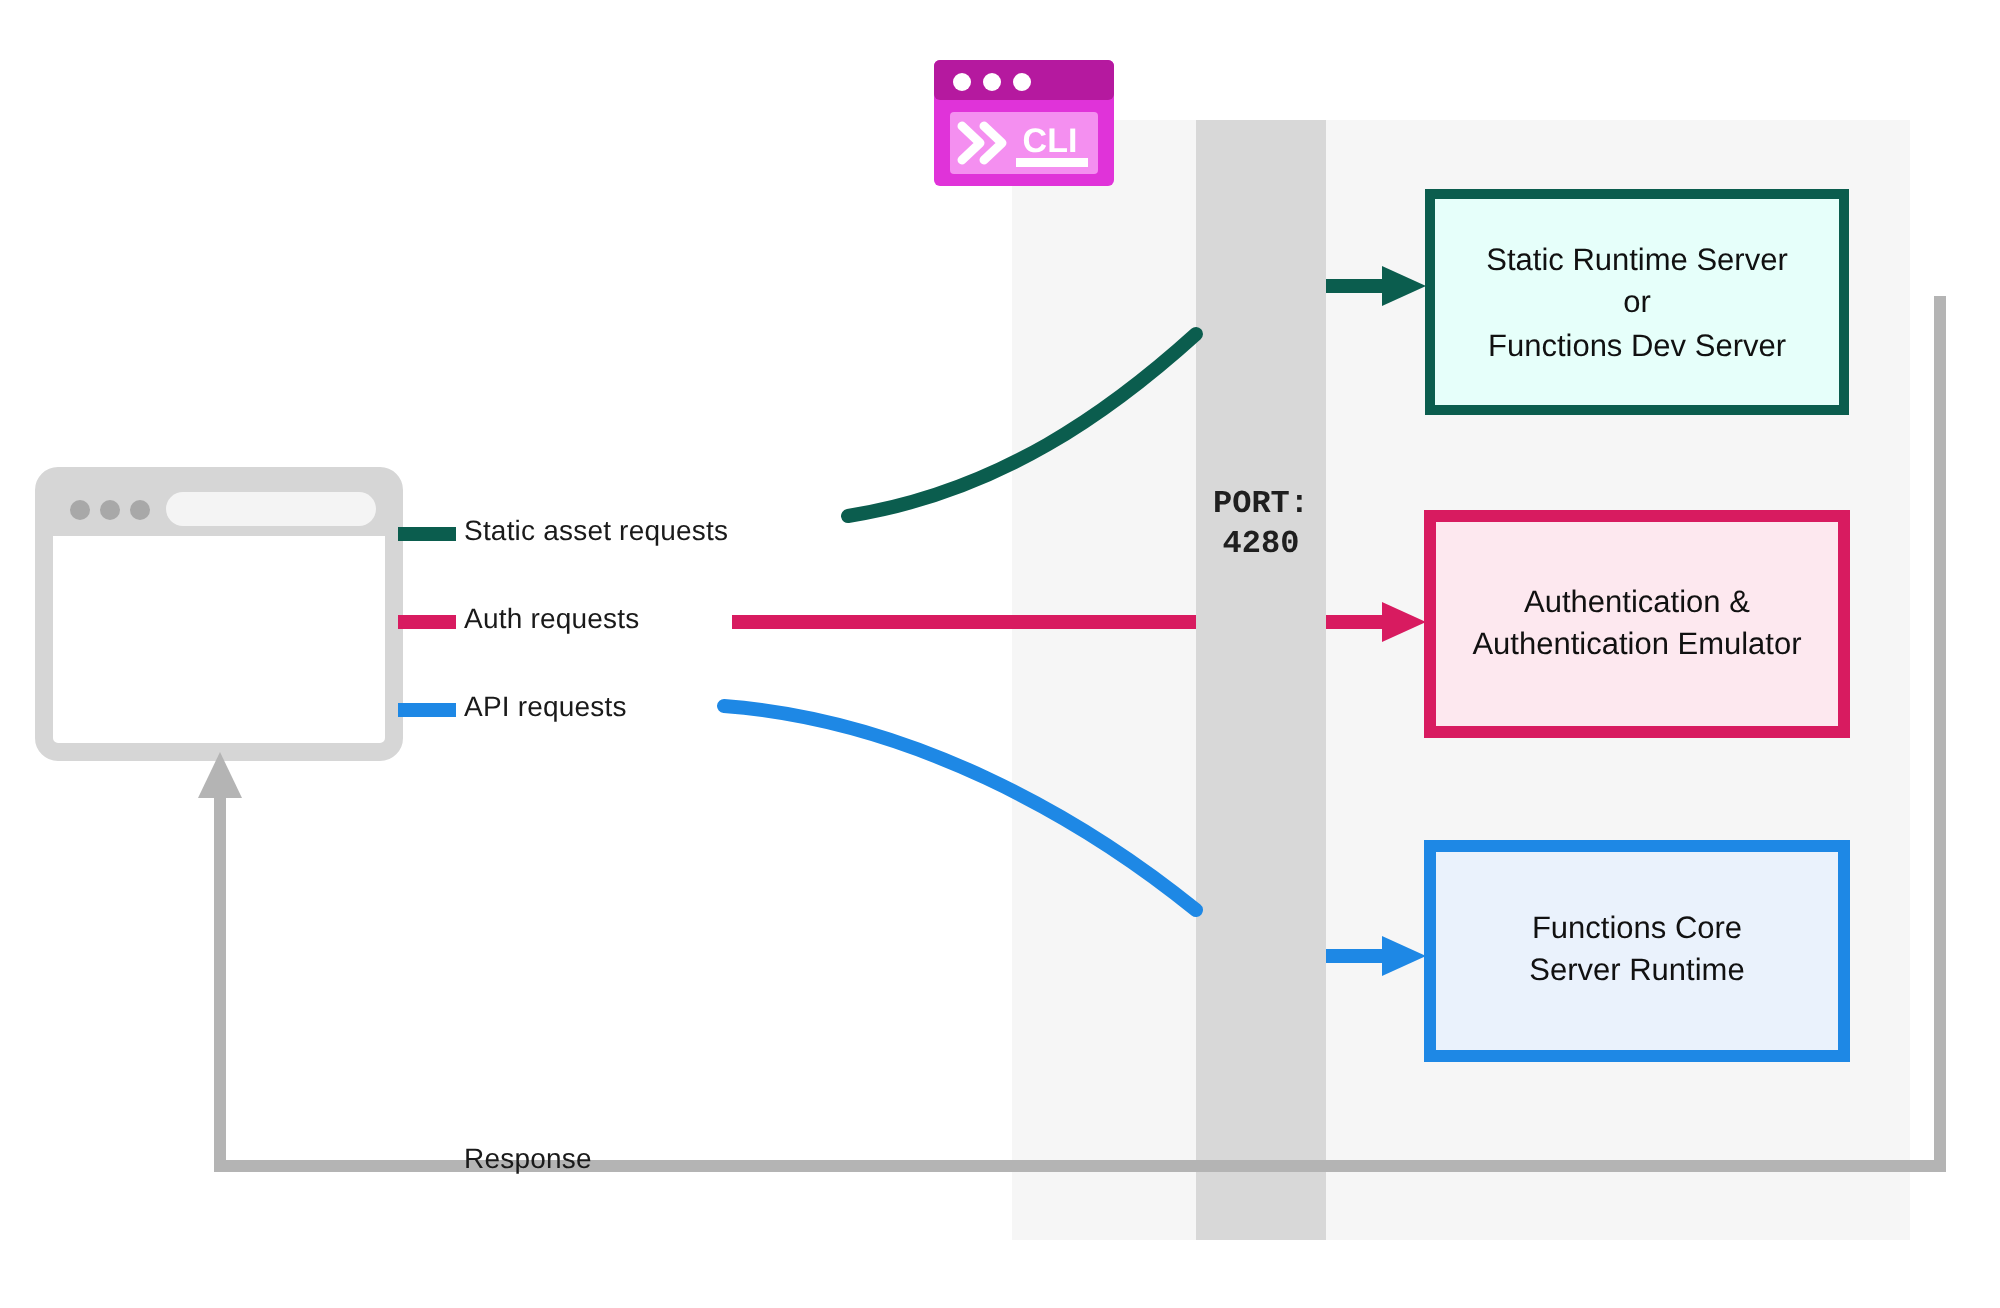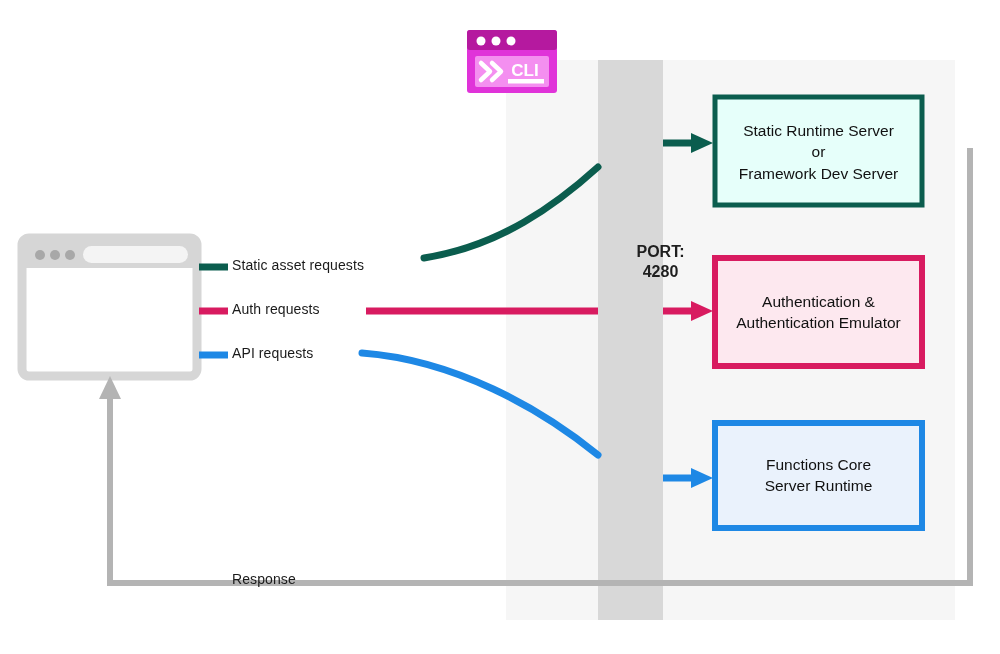--- a/index.html
+++ b/index.html
@@ -132,29 +132,29 @@
     <g>
       <rect x="715" y="423" width="207" height="105" fill="#eaf2fc" stroke="#1e88e5" stroke-width="6"></rect>
     </g>
   </svg>
 
   <div class="label flow-label" style="left:232px; top:257px;">Static asset requests</div>
   <div class="label flow-label" style="left:232px; top:301px;">Auth requests</div>
   <div class="label flow-label" style="left:232px; top:345px;">API requests</div>
   <div class="label flow-label" style="left:232px; top:571px;">Response</div>
 
-  <div class="label port-label" style="left:628px; top:242px; width:65px;">
+  <div class="label port-label" style="left:598px; top:242px; width:65px;font-family:Liberation Mono, monospace;">
     <div>PORT:</div>
     <div>4280</div>
   </div>
 
   <div class="box-label" style="left:716px; top:120px;">
     <div>Static Runtime Server</div>
     <div>or</div>
-    <div>Framework Dev Server</div>
+    <div>Functions Dev Server</div>
   </div>
 
   <div class="box-label" style="left:716px; top:291px;">
     <div>Authentication &amp;</div>
     <div>Authentication Emulator</div>
   </div>
 
   <div class="box-label" style="left:716px; top:454px;">
     <div>Functions Core</div>
     <div>Server Runtime</div>

